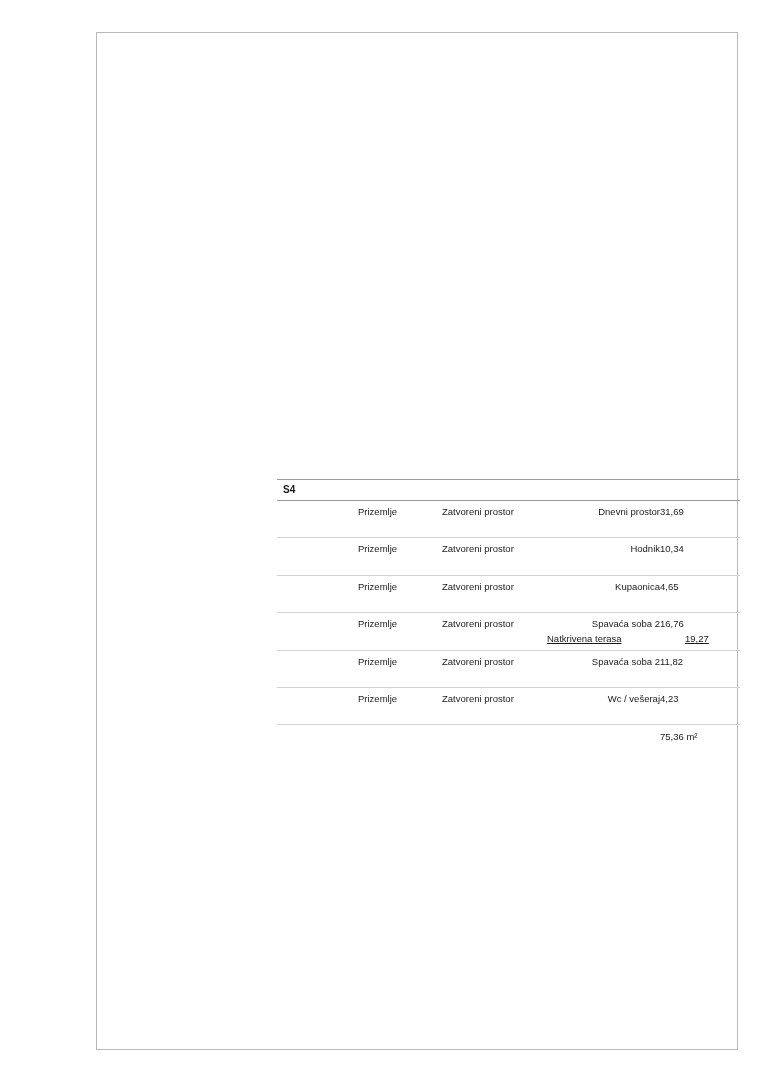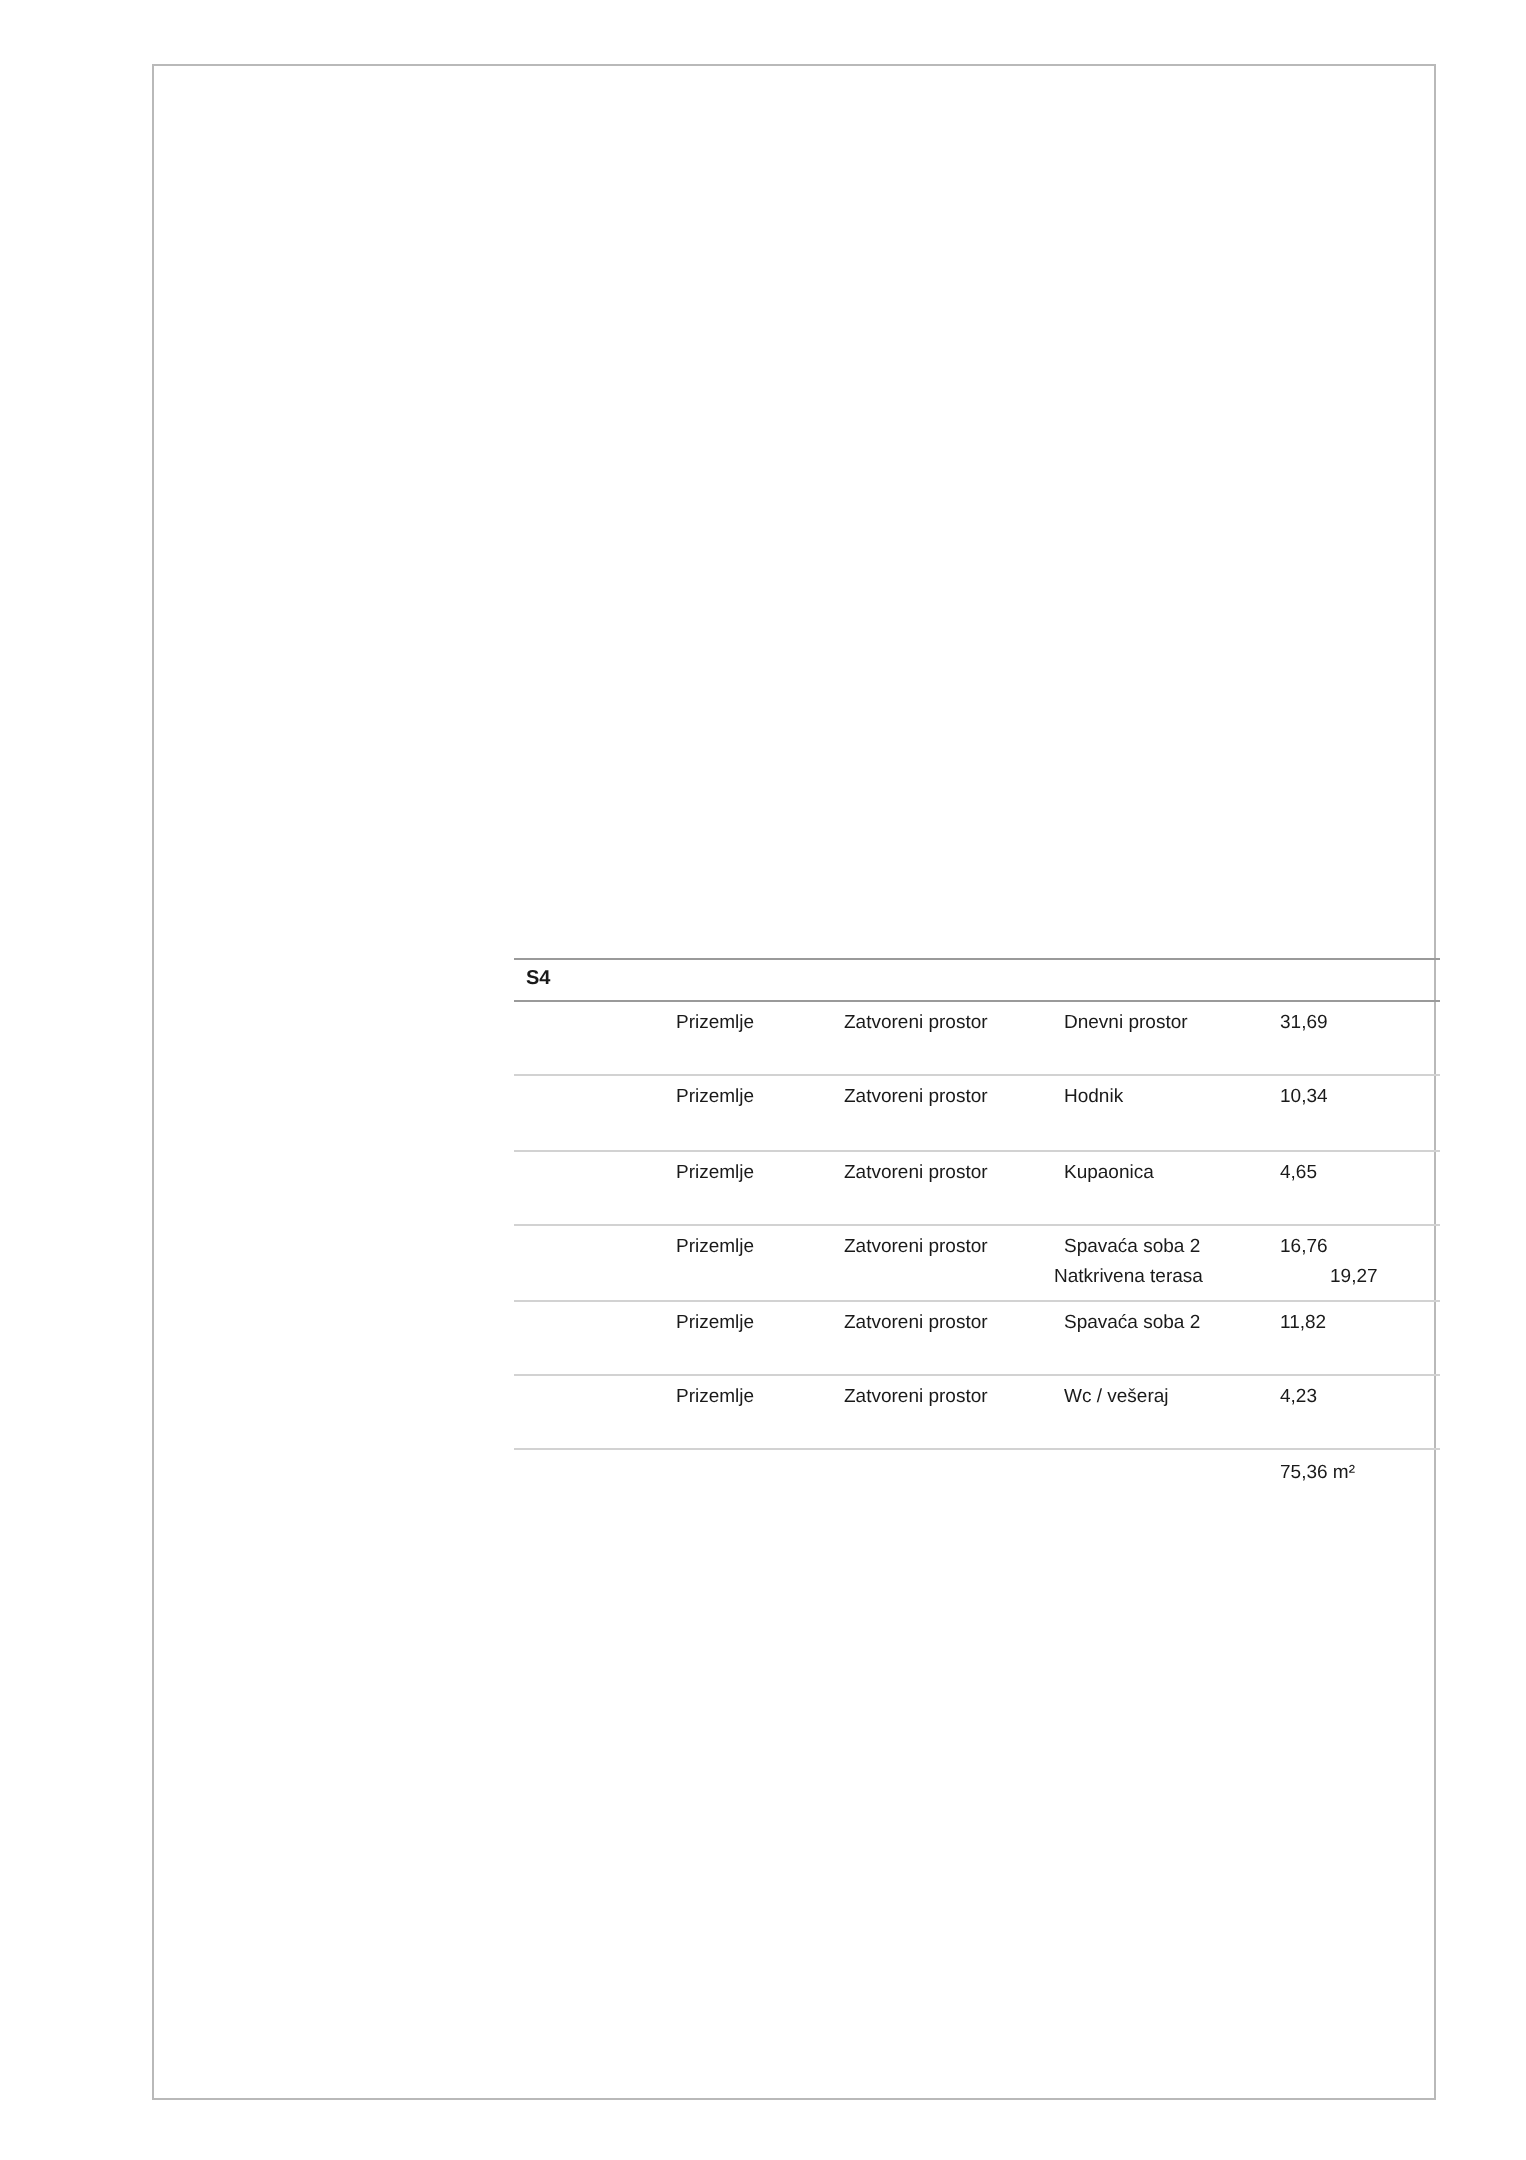--- a/index.html
+++ b/index.html
@@ -11,21 +11,21 @@
     height: 1080px;
     background: #ffffff;
     font-family: "Liberation Sans", sans-serif;
     color: #1a1a1a;
     overflow: hidden;
   }
 
   
   .page-sheet {
     position: absolute;
-    left: 76px;
+    left: 96px;
     top: 32px;
     width: 642px;
     height: 1018px;
     border: 1px solid #b9b9b9;
     box-sizing: border-box;
     background: #ffffff;
   }
 
   .content {
     position: absolute;
@@ -44,21 +44,21 @@
   table.area-table td {
     padding: 5px 0 20px 0;
     vertical-align: middle;
     border-bottom: 1px solid #d2d2d2;
     white-space: nowrap;
   }
 
   
   .c-level   { width: 84px; padding-left: 6px !important; }
   .c-type    { width: 110px; margin-left: 40px; }
-  .c-room    { width: 108px; }
+  .c-room    { width: 108px; text-align: right; }
   .c-area    { width: 80px; }
   .c-pad     { width: 75px; }
 
   tr.title-row td {
     border-top: 1px solid #9a9a9a;
     border-bottom: 1px solid #9a9a9a;
     padding: 4px 0 4px 6px;
     font-weight: bold;
     font-size: 10px;
   }
@@ -72,20 +72,21 @@
   }
   tr.total-row td.c-area { font-weight: normal; }
 
   .extra-block {
     position: absolute;
     left: 450px;
     top: 600px;
     width: 200px;
     font-size: 9.5px;
     line-height: 1.2;
+    text-decoration: underline;
   }
   .extra-row {
     display: flex;
   }
   .extra-label { width: 138px; }
   .extra-value { width: 60px; }
 </style>
 </head>
 <body>
 

